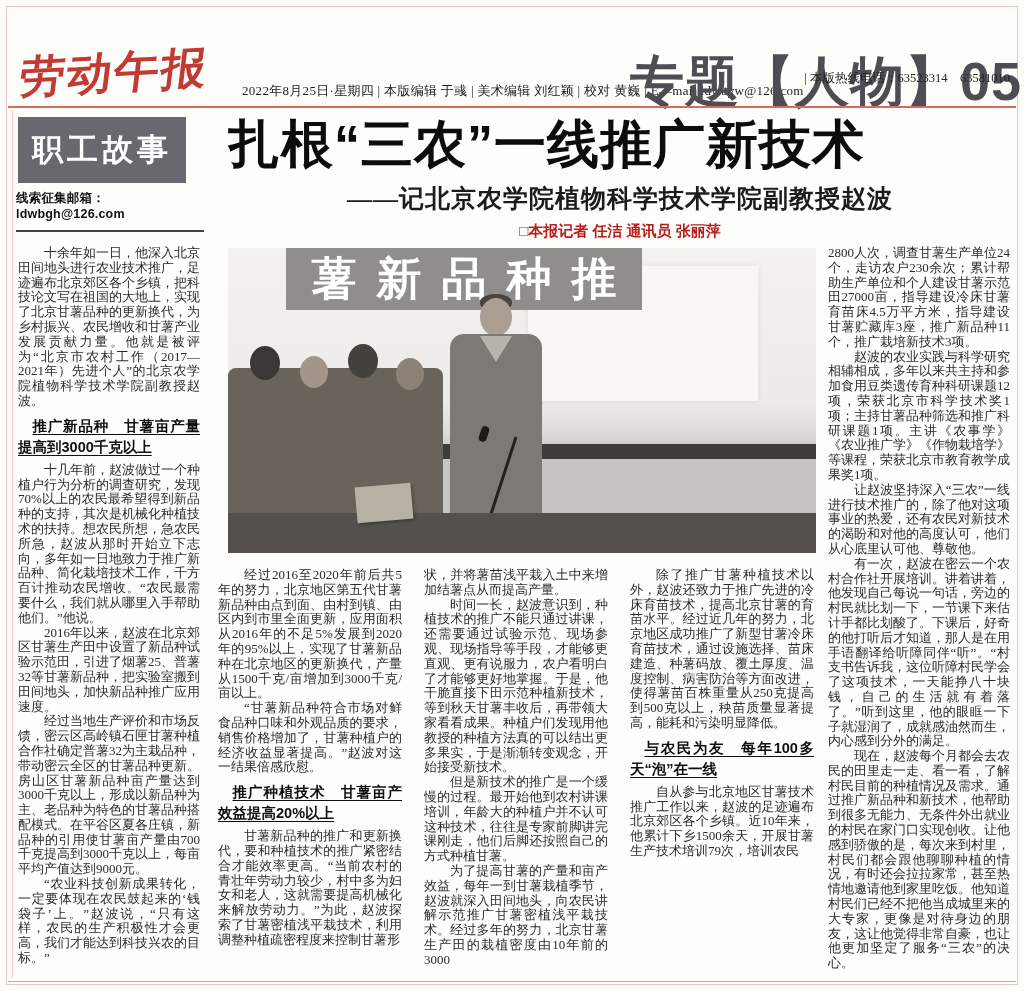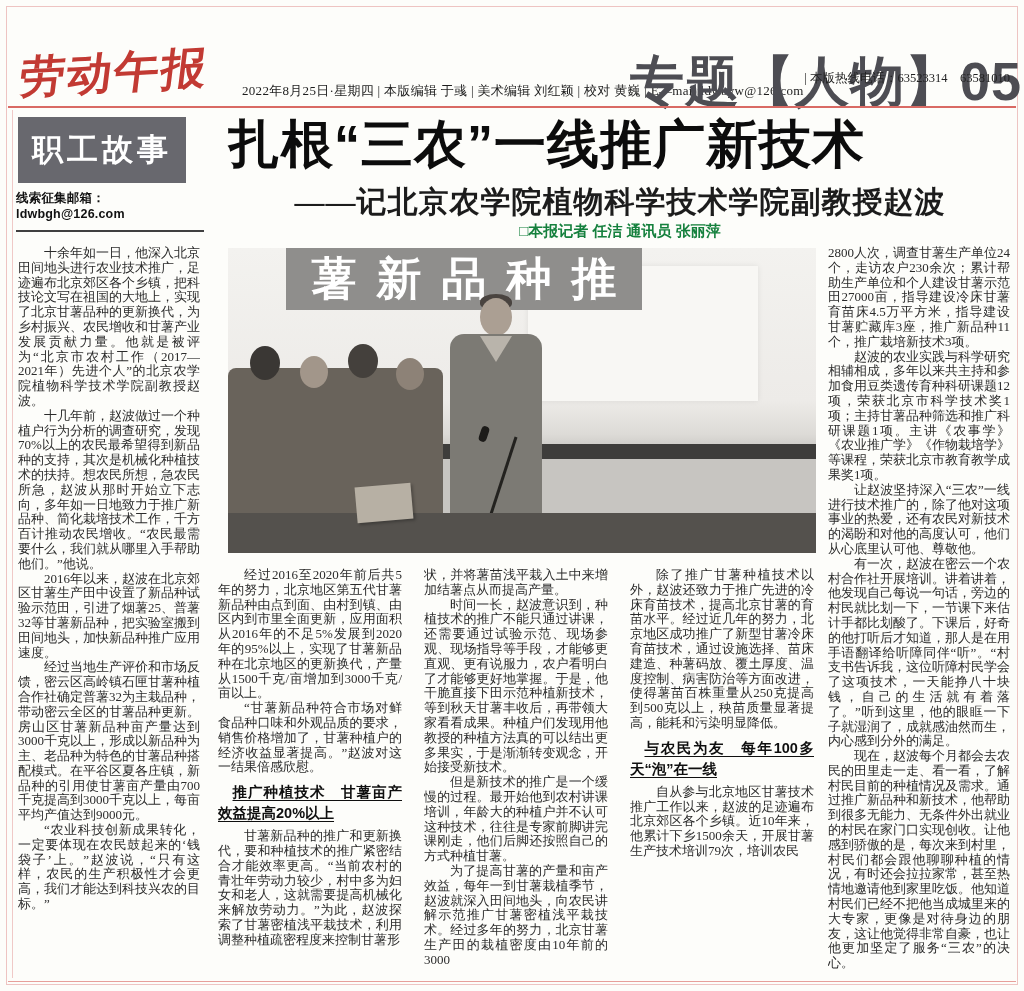--- a/index.html
+++ b/index.html
@@ -40,26 +40,26 @@
   }
 
   
   .headline{
     position:absolute;left:228px;top:110px;width:784px;text-align:left;
     font-family:"Liberation Sans","DejaVu Sans",sans-serif;font-weight:900;
     font-size:52px;color:#0c0c0c;letter-spacing:1px;white-space:nowrap;
   }
   .subtitle{
     position:absolute;left:228px;top:182px;width:784px;text-align:center;
-    font-size:30px;color:#1c1c1c;font-weight:600;letter-spacing:1px;
+    font-size:25px;color:#1c1c1c;font-weight:600;letter-spacing:1px;
   }
   .byline{
     position:absolute;left:228px;top:222px;width:784px;text-align:center;
     font-family:"Liberation Sans","DejaVu Sans",sans-serif;font-weight:bold;
-    font-size:15px;color:#15803d;
+    font-size:15px;color:#b91c1c;
   }
 
   
   .photo{
     position:absolute;left:228px;top:248px;width:588px;height:305px;overflow:hidden;
     background:linear-gradient(180deg,#f3f2ef 0%,#edebe8 50%,#dddbd7 61%,#bcbab6 70%,#8d8b88 86%,#6e6c69 100%);
   }
   .photo .screen{position:absolute;left:300px;top:18px;width:230px;height:135px;background:#f8f7f4;box-shadow:0 0 6px rgba(0,0,0,.08);}
   .photo .banner{
     position:absolute;left:58px;top:0;width:356px;height:62px;background:#8f8e8c;
@@ -135,20 +135,21 @@
   <div class="torso"></div>
   <div class="collar"></div>
   <div class="mic-pole"></div>
   <div class="mic-cap"></div>
   <div class="table"></div>
   <div class="box"></div>
 </div>
 
 <div id="col1" class="col col-tall">
     <p class="para">十余年如一日，他深入北京田间地头进行农业技术推广，足迹遍布北京郊区各个乡镇，把科技论文写在祖国的大地上，实现了北京甘薯品种的更新换代，为乡村振兴、农民增收和甘薯产业发展贡献力量。他就是被评为“北京市农村工作（2017—2021年）先进个人”的北京农学院植物科学技术学院副教授赵波。</p>
+    <p class="subhead">推广新品种　甘薯亩产量提高到3000千克以上</p>
     <p class="para">十几年前，赵波做过一个种植户行为分析的调查研究，发现70%以上的农民最希望得到新品种的支持，其次是机械化种植技术的扶持。想农民所想，急农民所急，赵波从那时开始立下志向，多年如一日地致力于推广新品种、简化栽培技术工作，千方百计推动农民增收。“农民最需要什么，我们就从哪里入手帮助他们。”他说。</p>
     <p class="para">2016年以来，赵波在北京郊区甘薯生产田中设置了新品种试验示范田，引进了烟薯25、普薯32等甘薯新品种，把实验室搬到田间地头，加快新品种推广应用速度。</p>
     <p class="para">经过当地生产评价和市场反馈，密云区高岭镇石匣甘薯种植合作社确定普薯32为主栽品种，带动密云全区的甘薯品种更新。房山区甘薯新品种亩产量达到3000千克以上，形成以新品种为主、老品种为特色的甘薯品种搭配模式。在平谷区夏各庄镇，新品种的引用使甘薯亩产量由700千克提高到3000千克以上，每亩平均产值达到9000元。</p>
     <p class="para">“农业科技创新成果转化，一定要体现在农民鼓起来的‘钱袋子’上。”赵波说，“只有这样，农民的生产积极性才会更高，我们才能达到科技兴农的目标。”</p>
   </div>
 <div id="col2" class="col col-low">
     <p class="para">经过2016至2020年前后共5年的努力，北京地区第五代甘薯新品种由点到面、由村到镇、由区内到市里全面更新，应用面积从2016年的不足5%发展到2020年的95%以上，实现了甘薯新品种在北京地区的更新换代，产量从1500千克/亩增加到3000千克/亩以上。</p>
     <p class="para">“甘薯新品种符合市场对鲜食品种口味和外观品质的要求，销售价格增加了，甘薯种植户的经济收益显著提高。”赵波对这一结果倍感欣慰。</p>
     <p class="subhead">推广种植技术　甘薯亩产效益提高20%以上</p>
     <p class="para">甘薯新品种的推广和更新换代，要和种植技术的推广紧密结合才能效率更高。“当前农村的青壮年劳动力较少，村中多为妇女和老人，这就需要提高机械化来解放劳动力。”为此，赵波探索了甘薯密植浅平栽技术，利用调整种植疏密程度来控制甘薯形</p>

